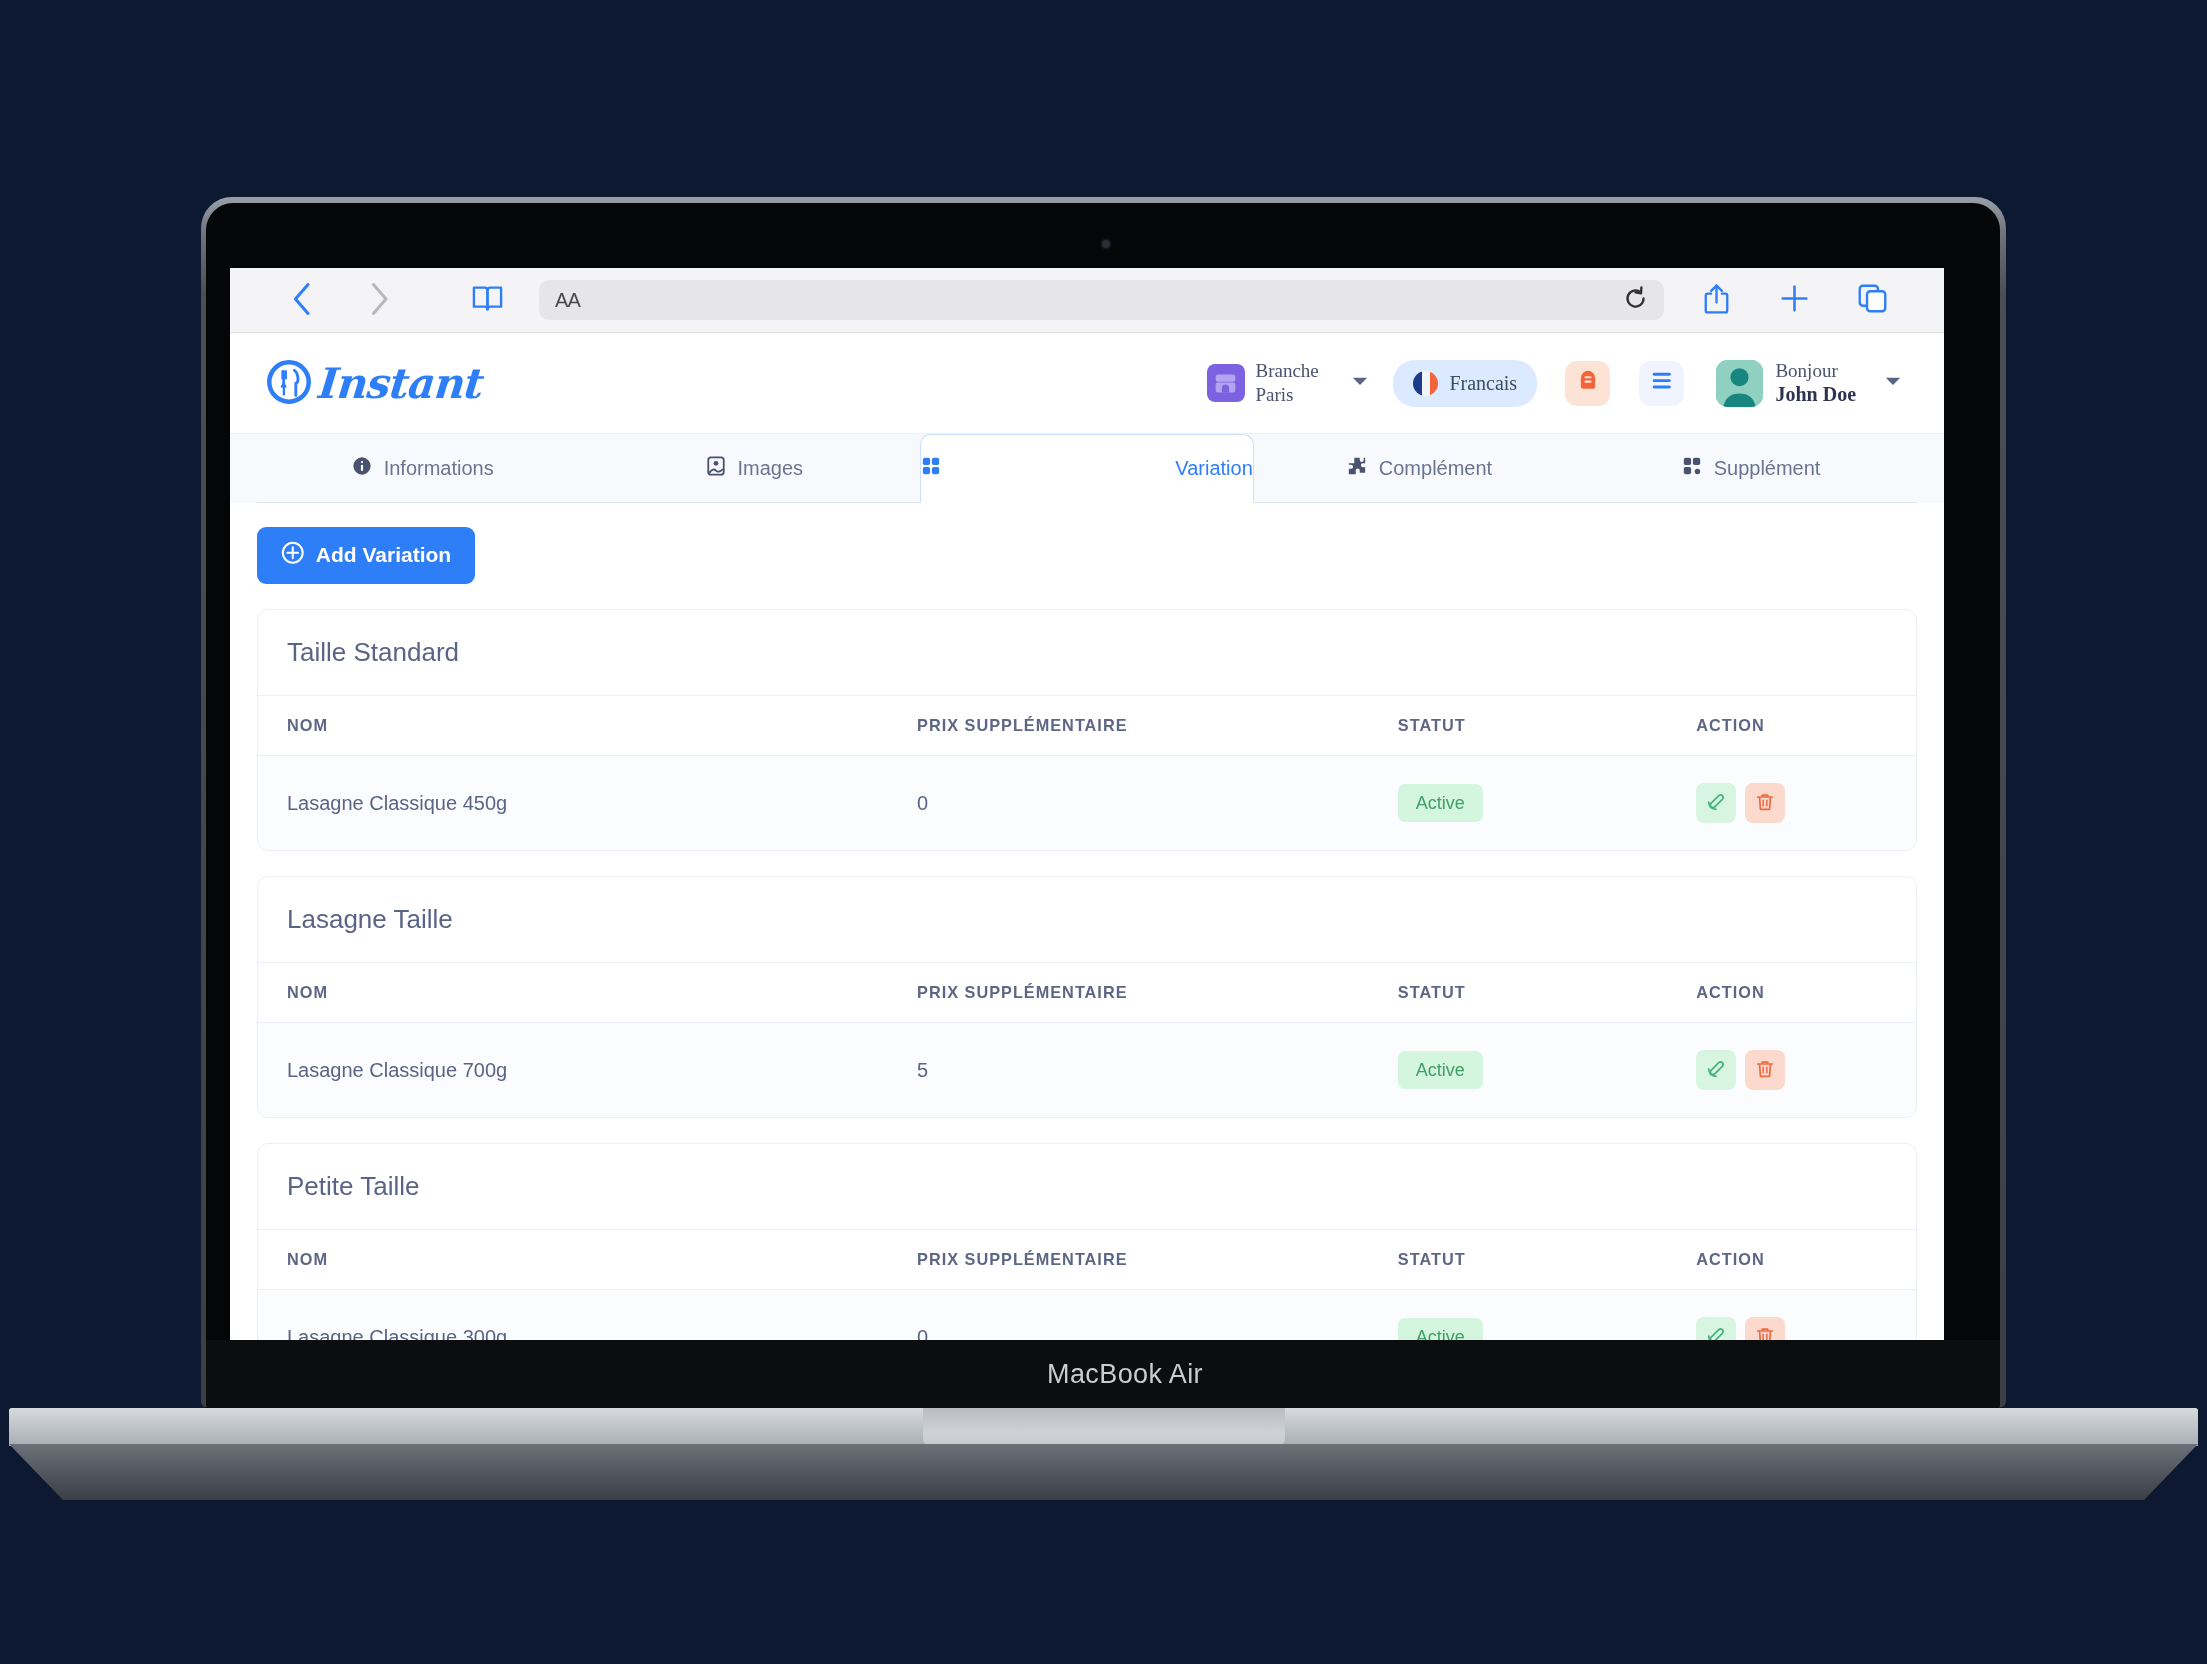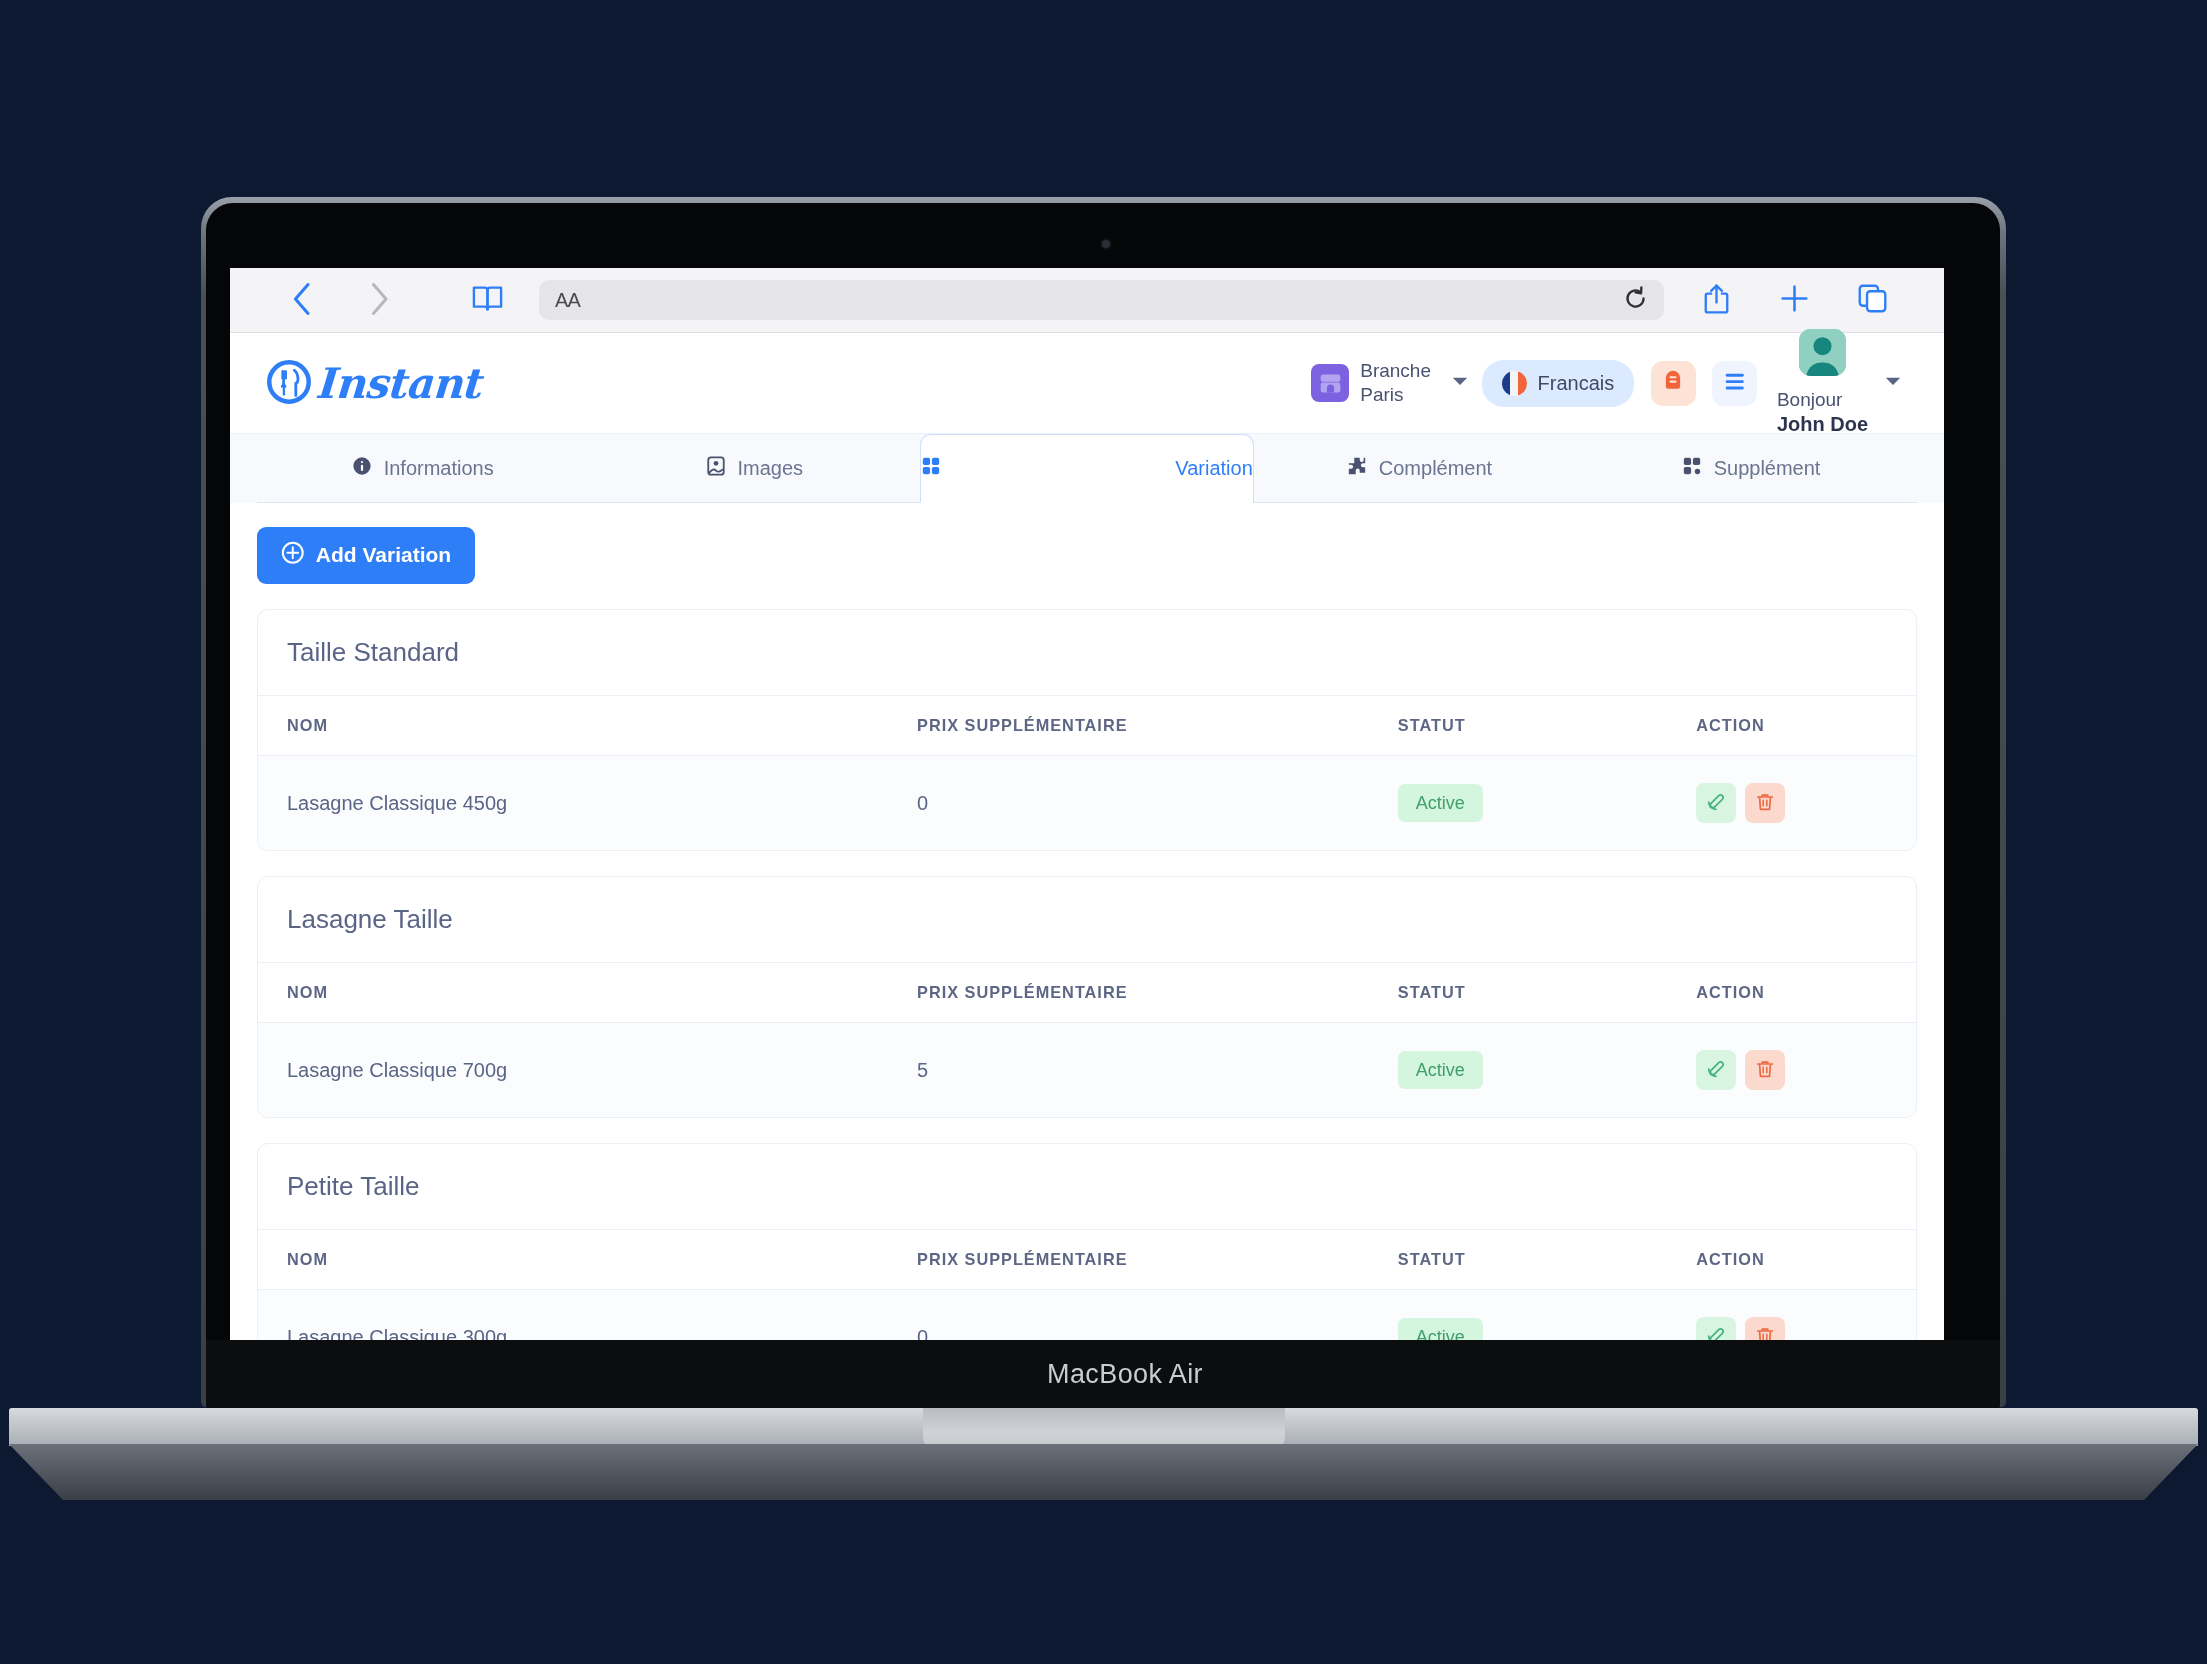--- a/index.html
+++ b/index.html
@@ -175,21 +175,22 @@
     font-size: 42px;
     color: #2e7ef7;
     letter-spacing: -0.9px;
     transform: skewX(-6deg);
   }
 
   .header-right {
     margin-left: auto;
     display: flex;
     align-items: center;
-    gap: 0;
+    gap: 12px;
+    font-family: Liberation Serif, serif;
   }
 
   .branch-chip {
     display: flex;
     align-items: center;
     gap: 11px;
     padding: 0 3.6px;
     cursor: pointer;
   }
   .branch-icon {
@@ -250,21 +251,20 @@
   }
   .icon-square.orange { background: #fde3d6; }
   .icon-square.blue { background: #f0f4fe; }
 
   .user-chip {
     display: flex;
     align-items: center;
     gap: 12.7px;
     margin-left: 20px;
     cursor: pointer;
-    flex-direction: column;
   }
   .avatar {
     width: 47px; height: 47px;
     border-radius: 11.8px;
     background: #8fd0c0;
     display: flex;
     align-items: flex-end;
     justify-content: center;
     overflow: hidden;
     flex-shrink: 0;

